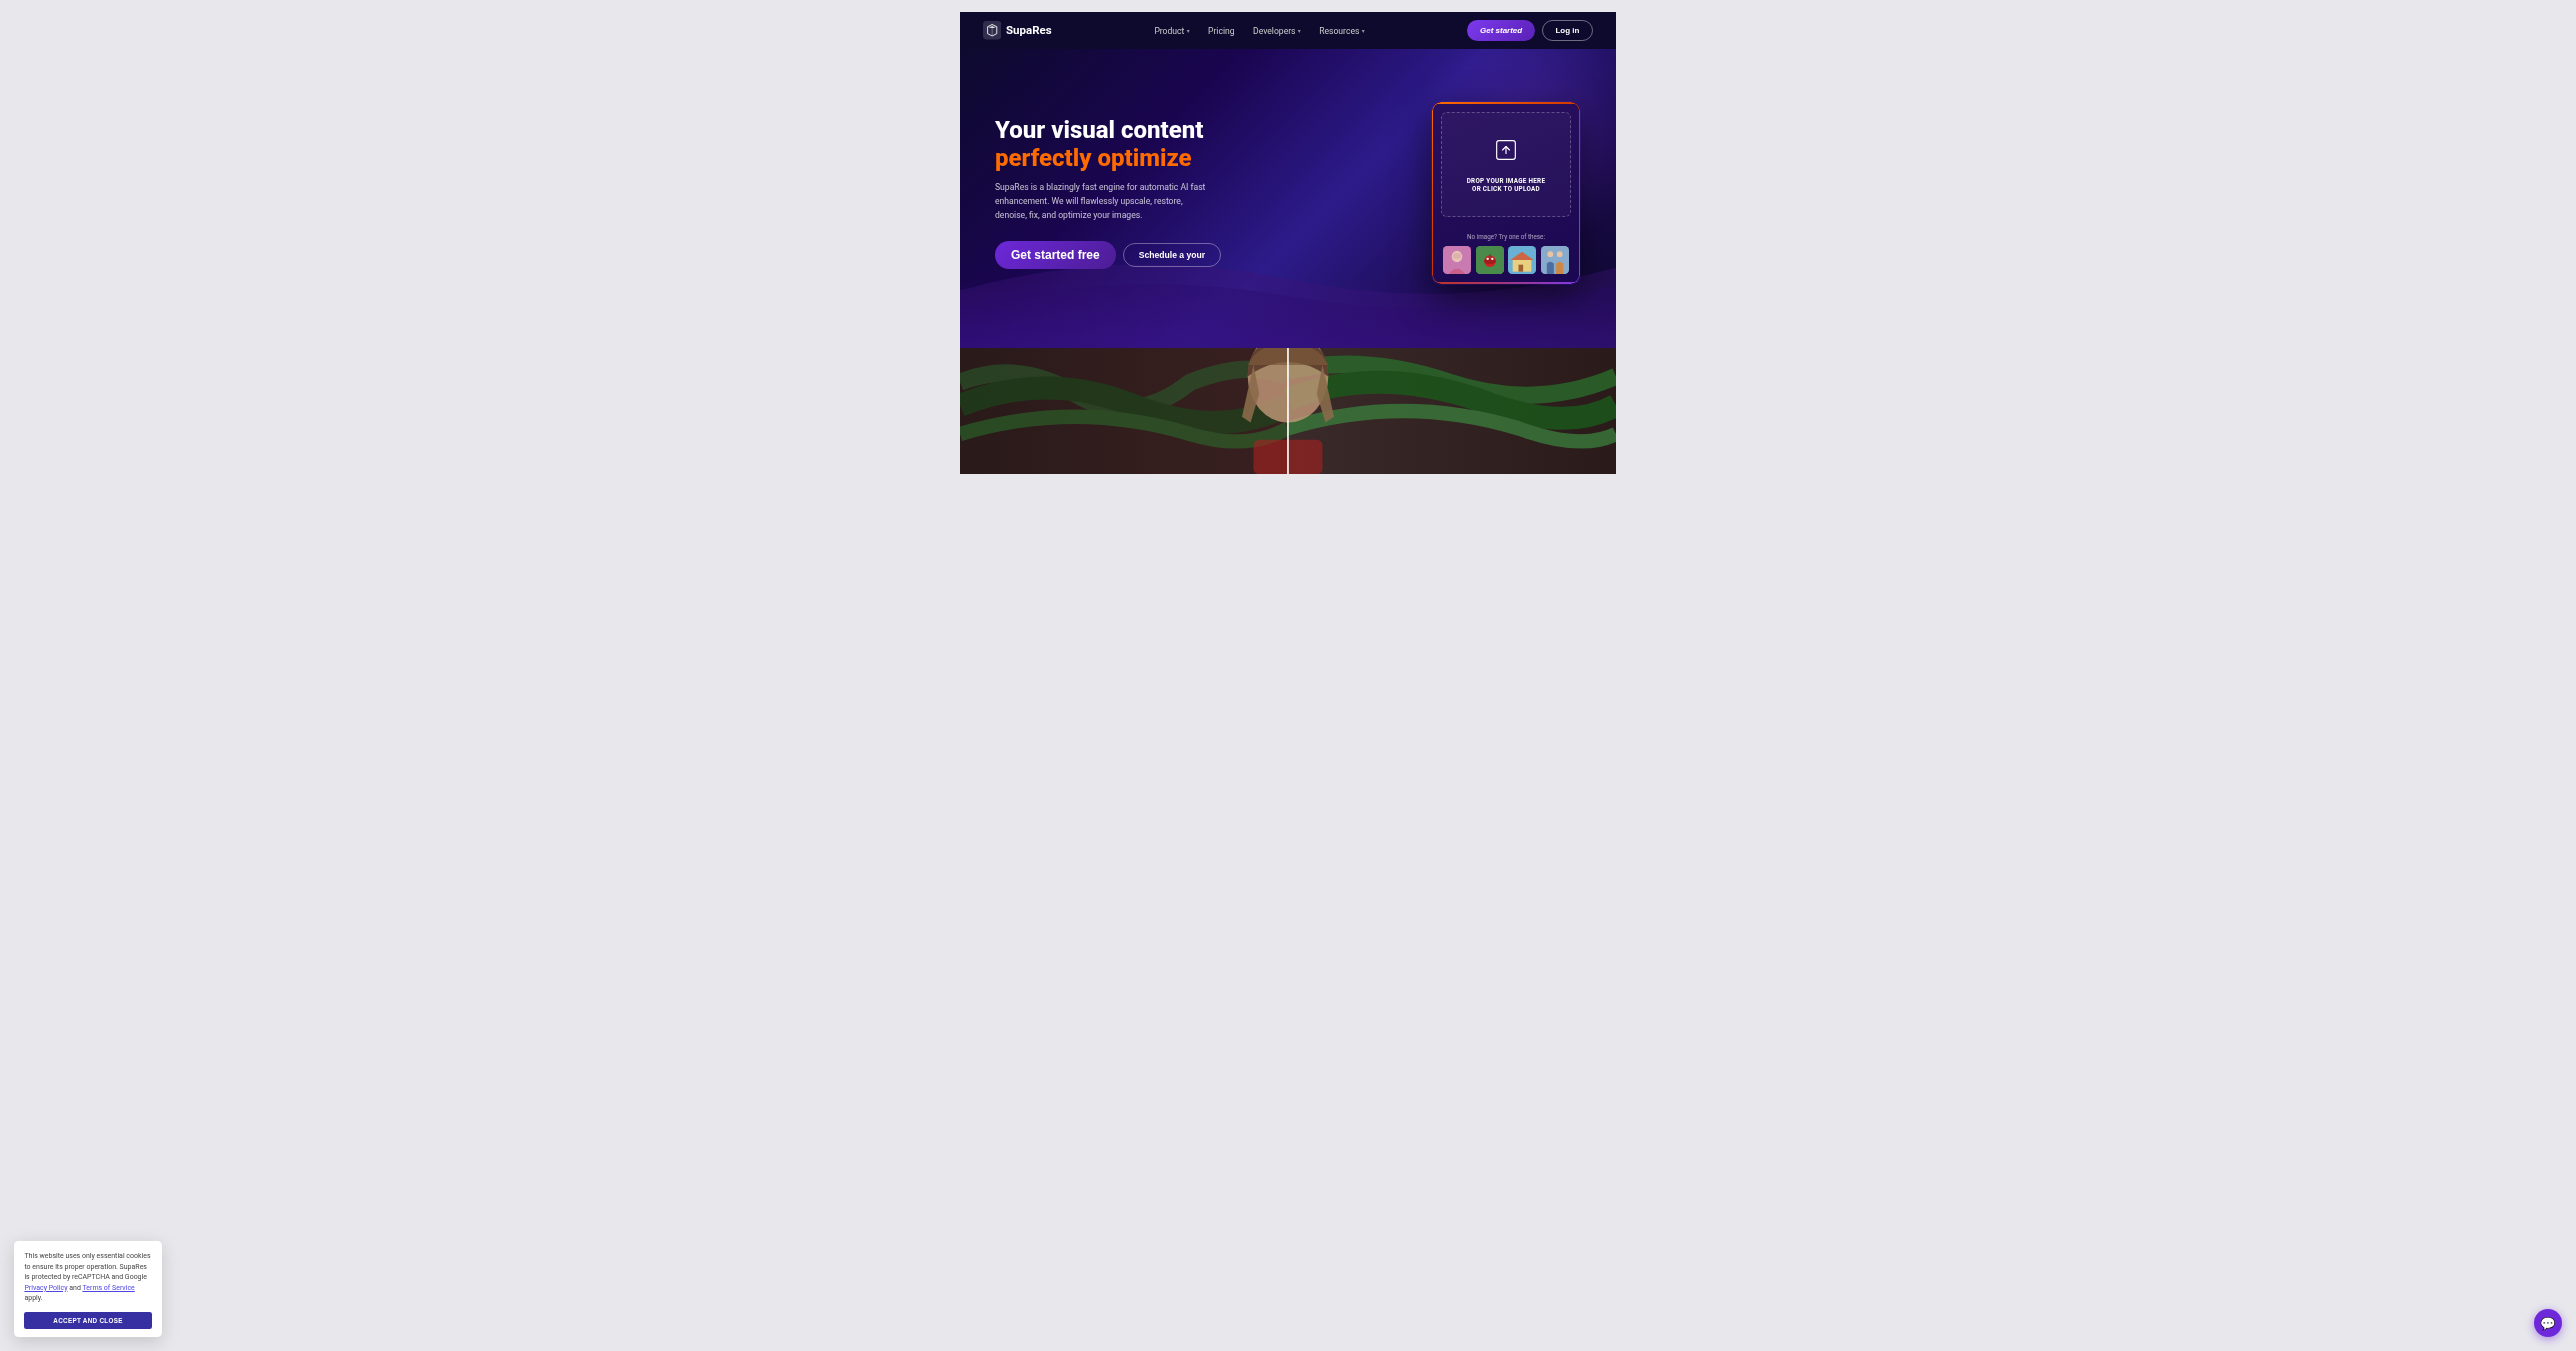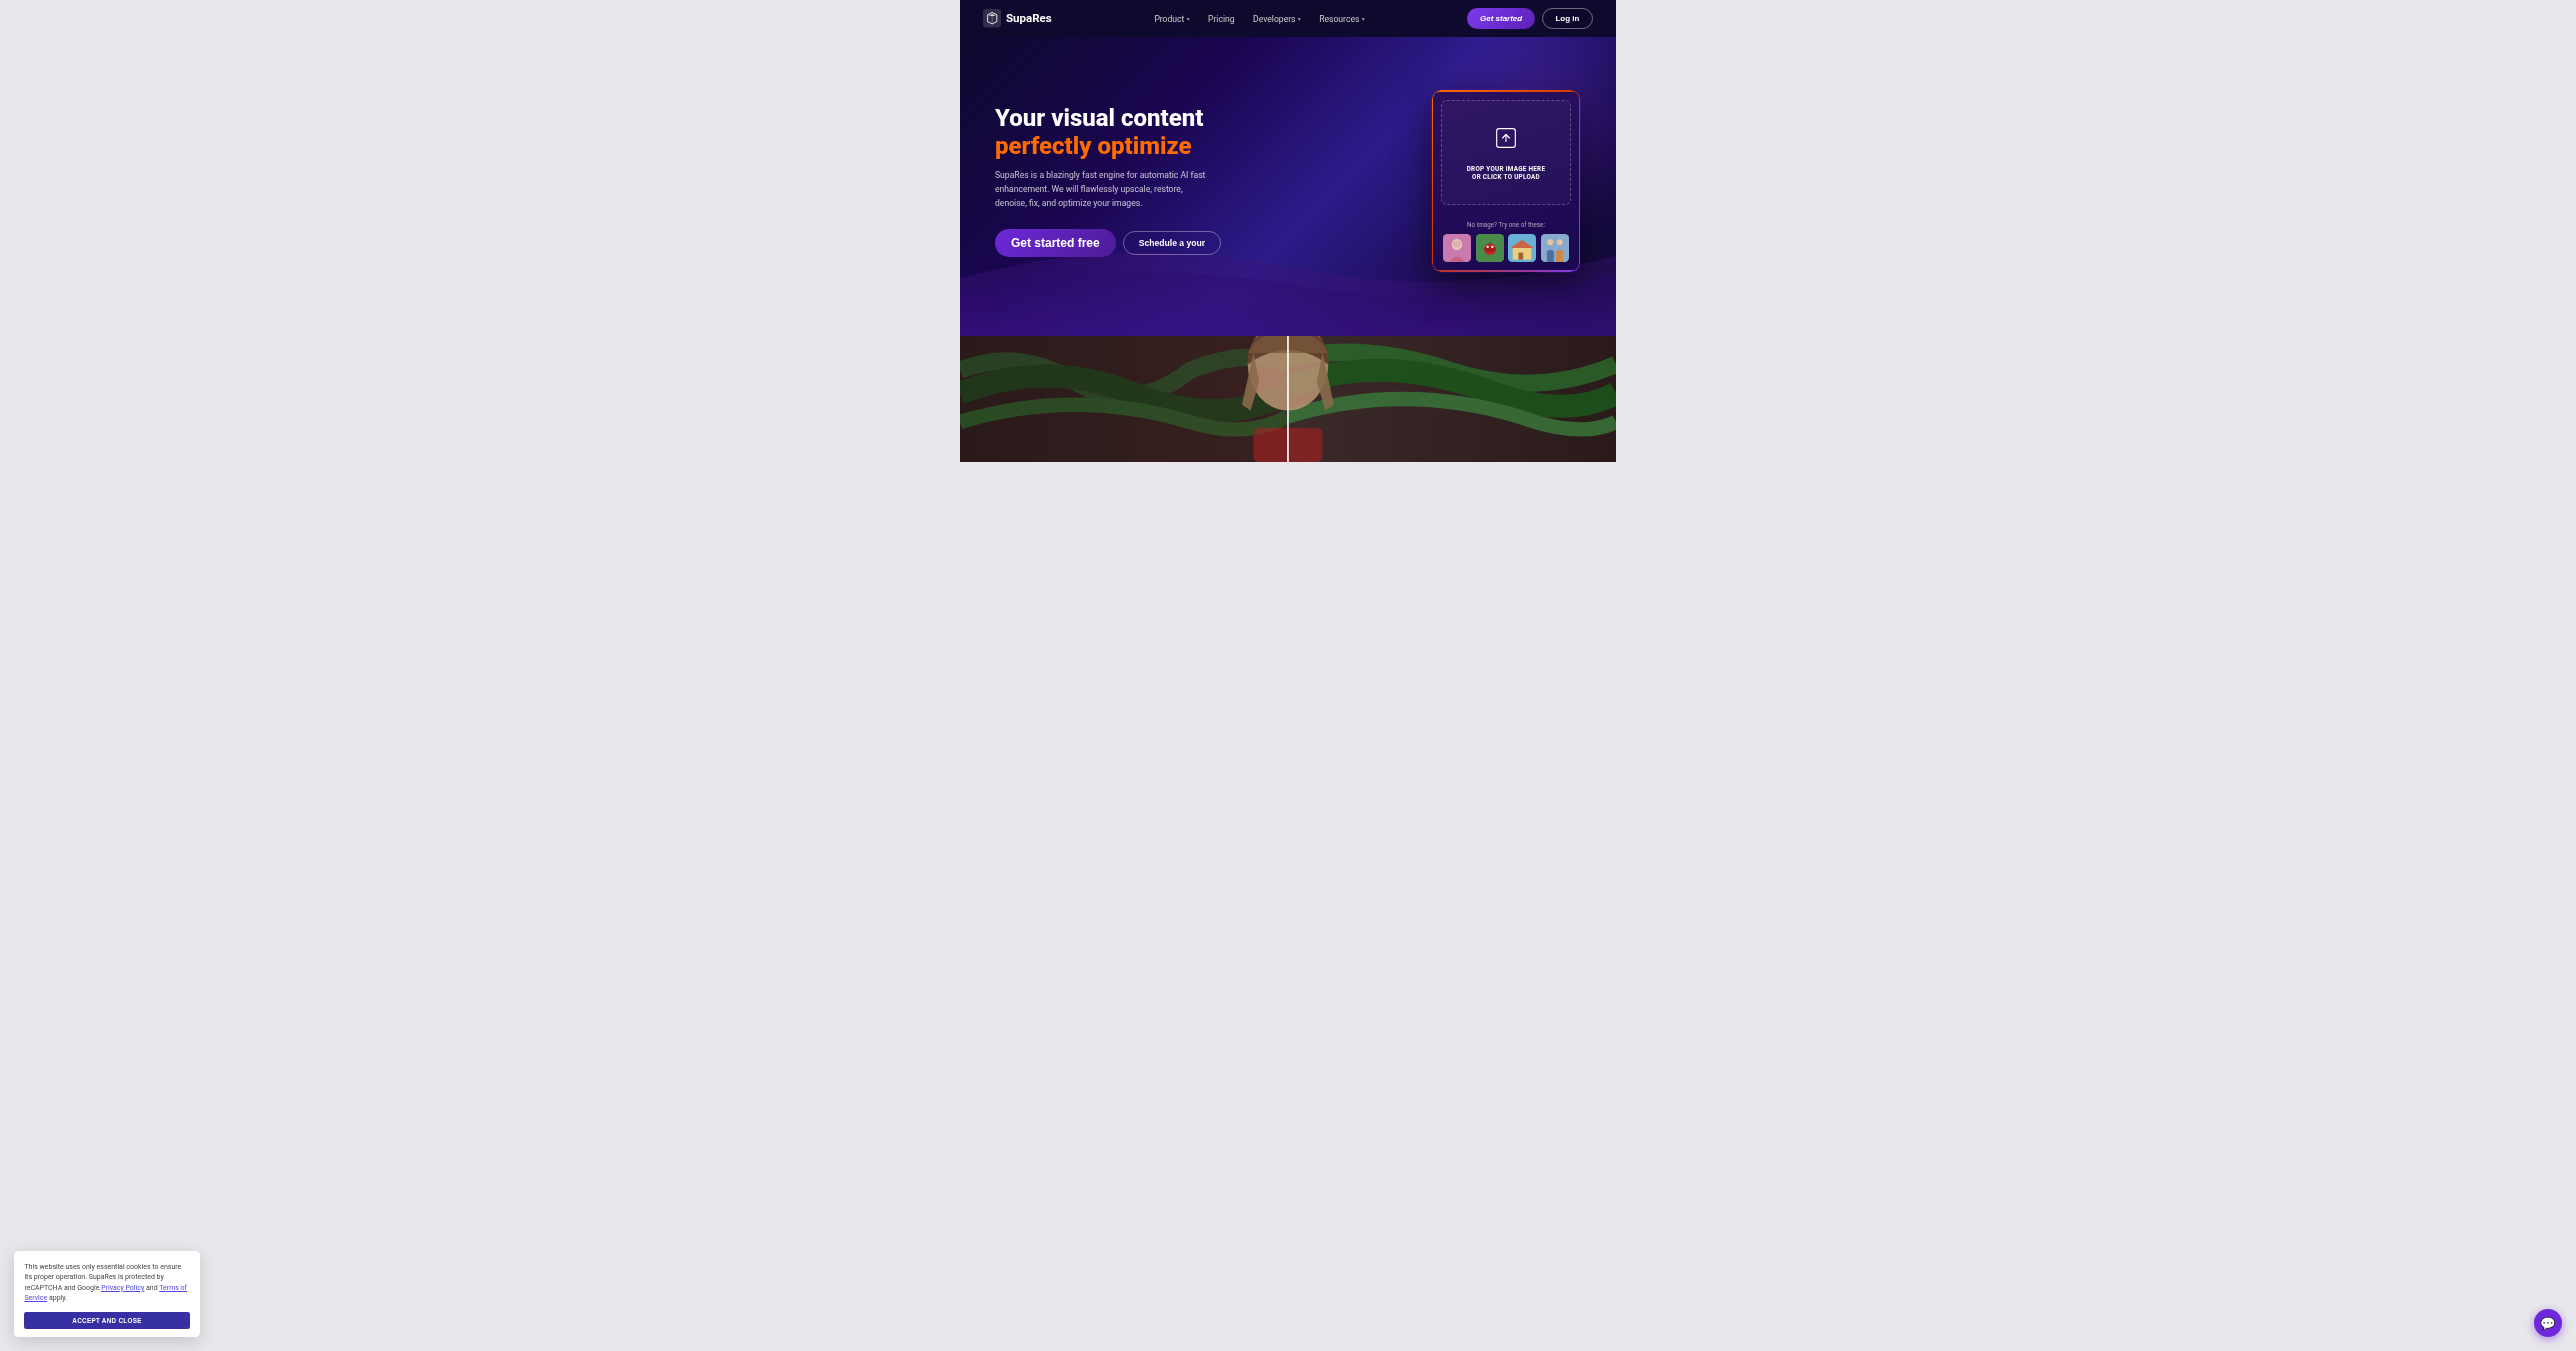--- a/index.html
+++ b/index.html
@@ -5,21 +5,21 @@
     * { margin: 0; padding: 0; box-sizing: border-box; }
 
     body {
       font-family: -apple-system, BlinkMacSystemFont, 'Segoe UI', Roboto, sans-serif;
       background: #e8e8ec;
       min-height: 100vh;
     }
 
     .page-wrapper {
       max-width: 656px;
-      margin: 0 auto;
+      margin: 12px auto;
       background: white;
       position: relative;
     }
 
     
     nav {
       background: #0d0a2e;
       padding: 0 23px;
       height: 37px;
       display: flex;
@@ -303,21 +303,21 @@
       width: 1.2px;
       background: white;
       transform: translateX(-50%);
     }
 
     
     .cookie-banner {
       position: fixed;
       bottom: 14px;
       left: 14px;
-      width: 186px;
+      width: 148px;
       background: white;
       border-radius: 4.6px;
       padding: 10.4px 10.4px 8px;
       box-shadow: 0 4.6px 17px rgba(0,0,0,0.15);
       z-index: 999;
     }
 
     .cookie-text {
       font-size: 7px;
       color: #444;

